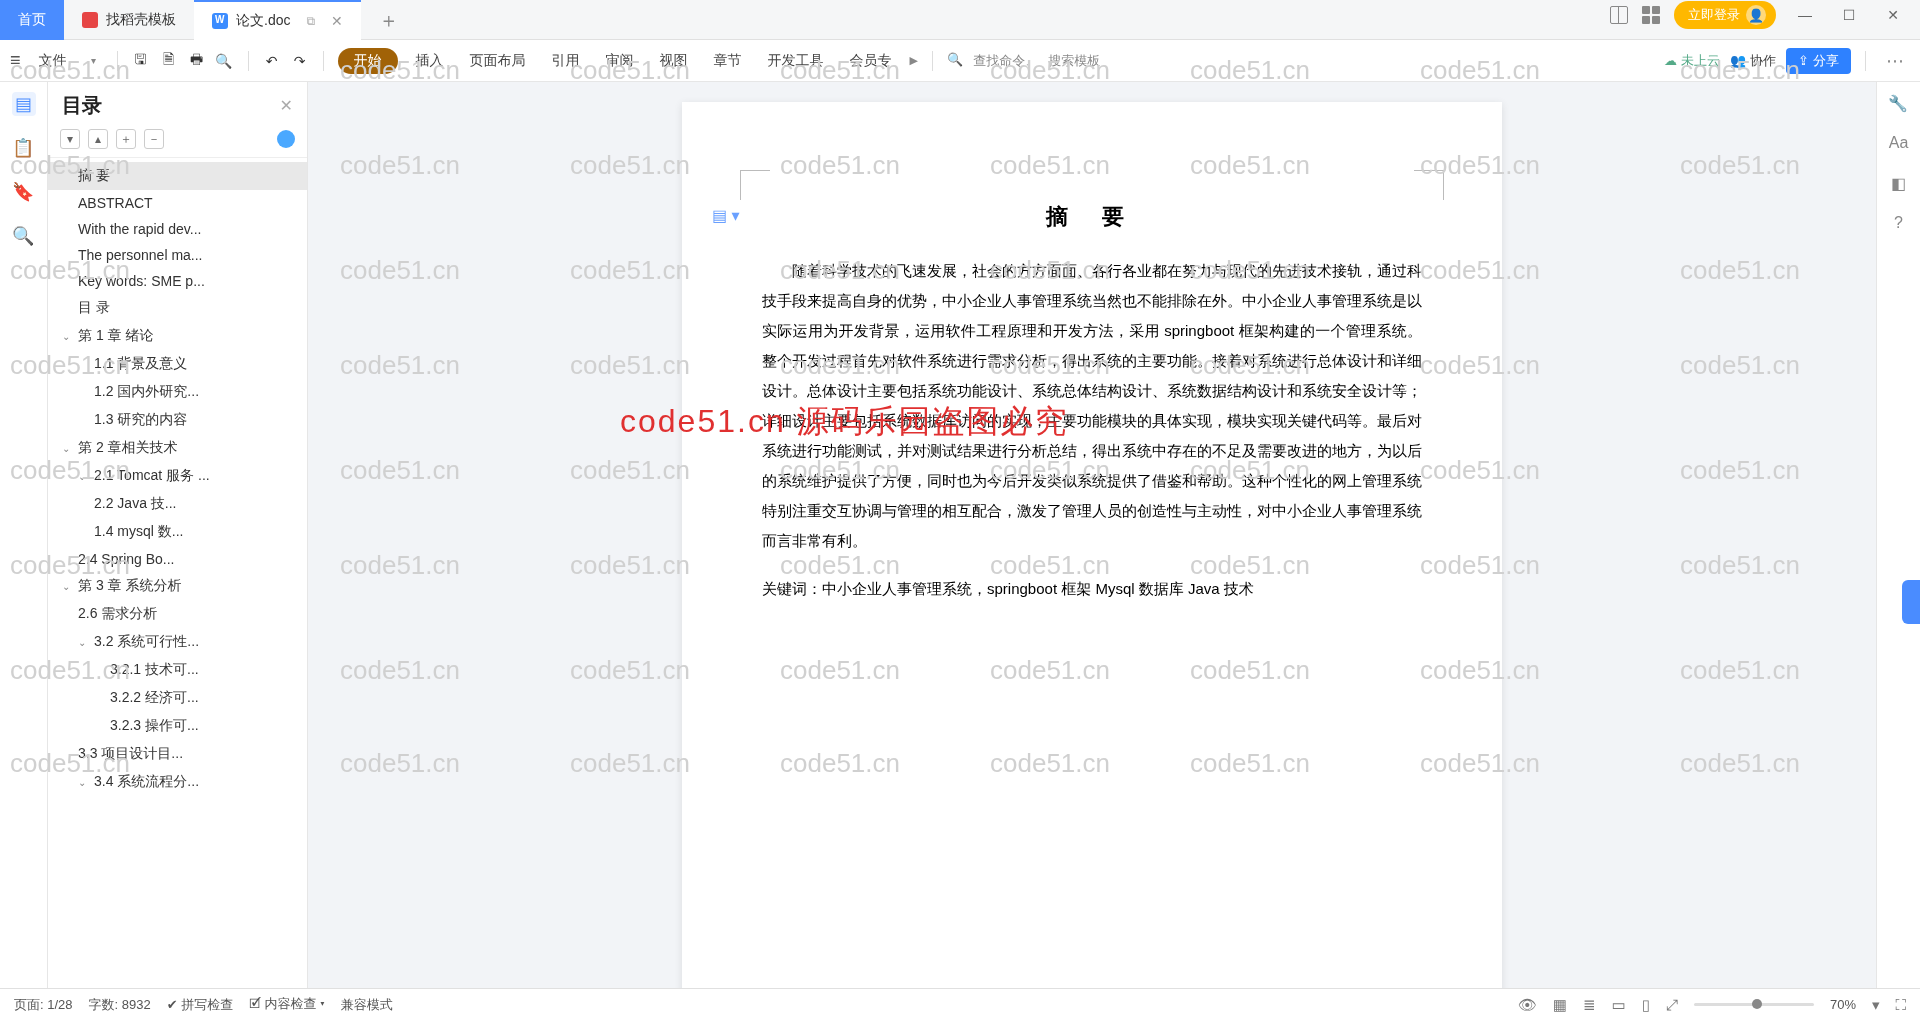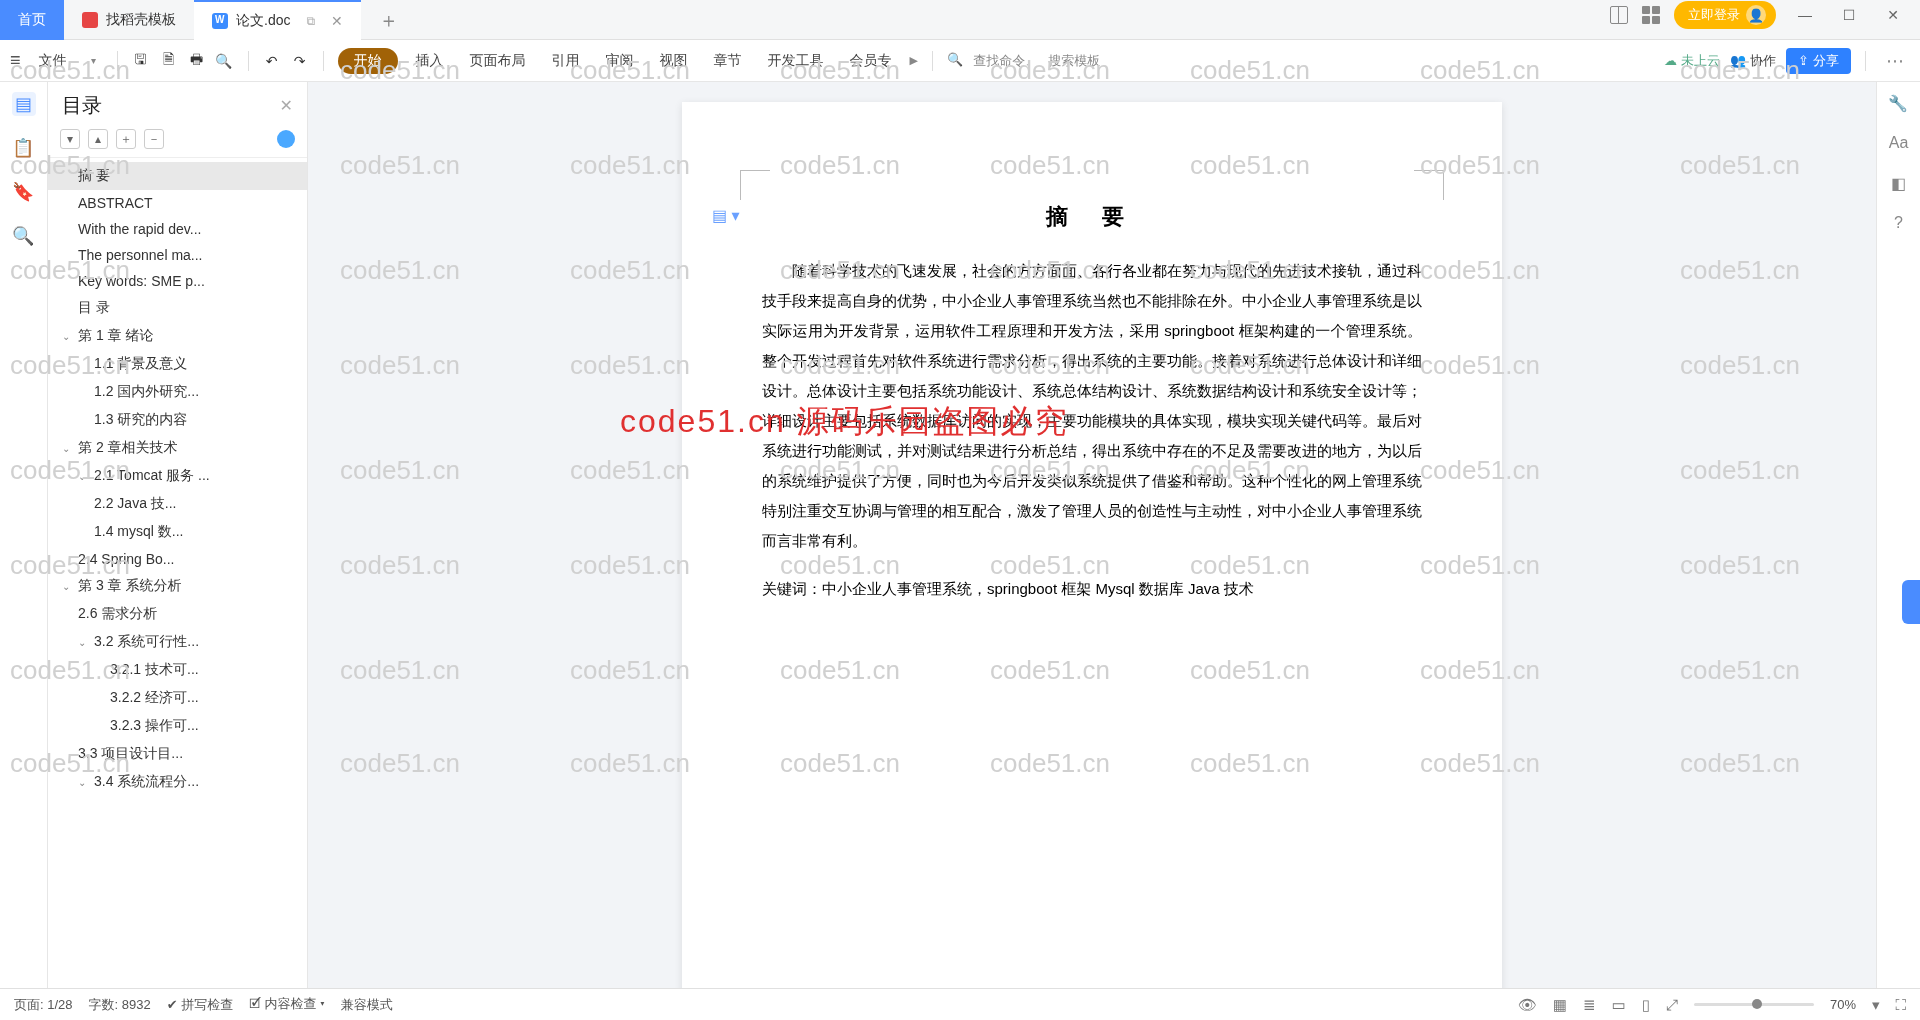--- a/index.html
+++ b/index.html
@@ -37,21 +37,21 @@
 .tico { width:18px; height:18px; display:inline-flex; align-items:center; justify-content:center; }
 
 
 .main { display:flex; height:906px; }
 .left-rail { width:48px; border-right:1px solid #e6e6e6; display:flex; flex-direction:column; align-items:center; padding-top:10px; gap:20px; }
 .left-rail .rico { width:24px; height:24px; display:flex; align-items:center; justify-content:center; color:#666; font-size:18px; cursor:pointer; }
 .left-rail .rico.active { color:#4a8cff; background:#eaf2ff; border-radius:4px; }
 
 .toc-panel { width:260px; border-right:1px solid #e6e6e6; display:flex; flex-direction:column; }
 .toc-head { display:flex; align-items:center; justify-content:space-between; padding:10px 14px 6px; }
-.toc-head h3 { font-size:20px; font-weight:400; color:#222; }
+.toc-head h3 { font-size:20px; font-weight:700; color:#222; }
 .toc-head .xclose { color:#aaa; font-size:16px; }
 .toc-tools { display:flex; align-items:center; gap:8px; padding:4px 12px 8px; border-bottom:1px solid #eee; }
 .toc-tools .tt { width:20px; height:20px; border:1px solid #ccc; border-radius:3px; display:flex; align-items:center; justify-content:center; font-size:12px; color:#666; }
 .toc-tools .bubble { margin-left:auto; width:18px; height:18px; border-radius:50%; background:#4aa8ff; }
 .toc-list { flex:1; overflow:auto; font-size:14px; color:#333; padding:4px 0; }
 .toc-item { padding:5px 10px 5px 14px; cursor:pointer; white-space:nowrap; overflow:hidden; text-overflow:ellipsis; display:flex; align-items:center; gap:4px; }
 .toc-item.sel { background:#e8e8e8; }
 .toc-item.l1 { padding-left:30px; }
 .toc-item.l2 { padding-left:46px; }
 .toc-item.l3 { padding-left:62px; }

